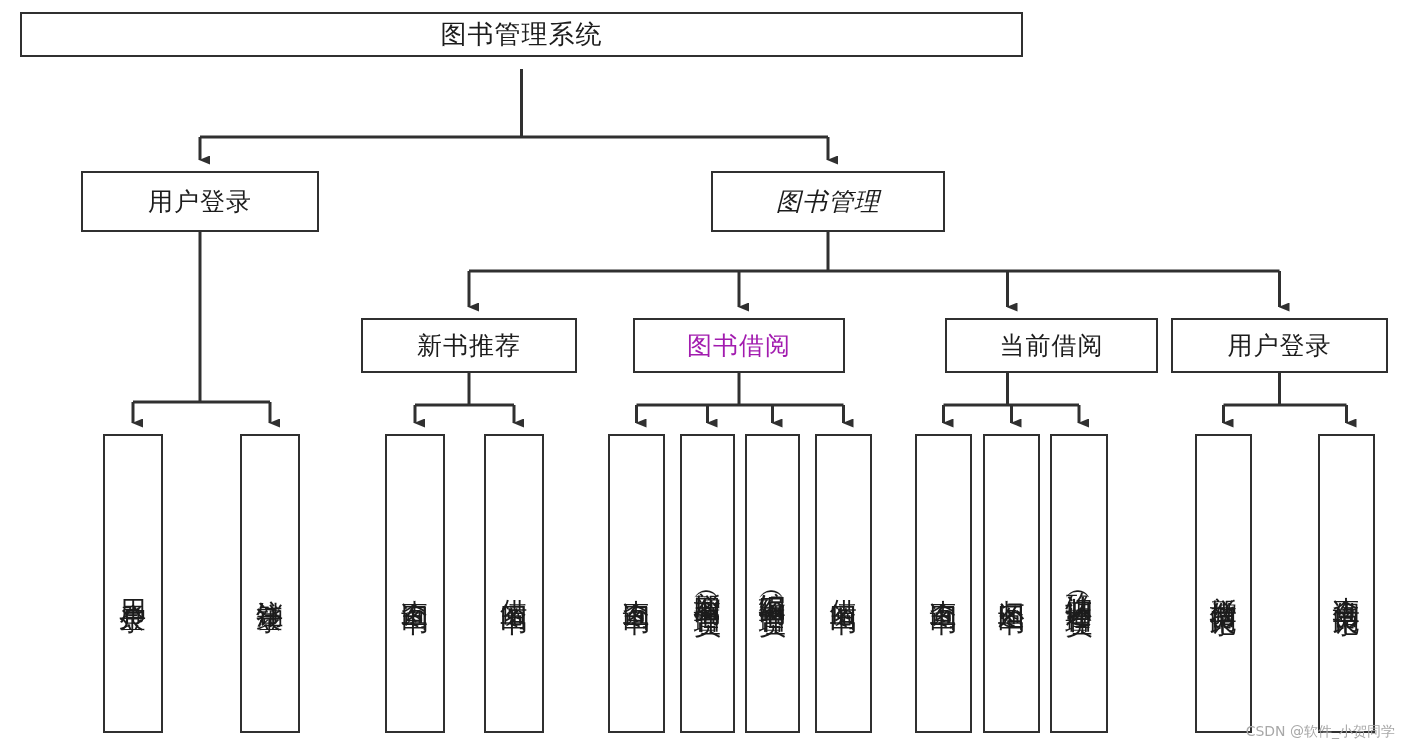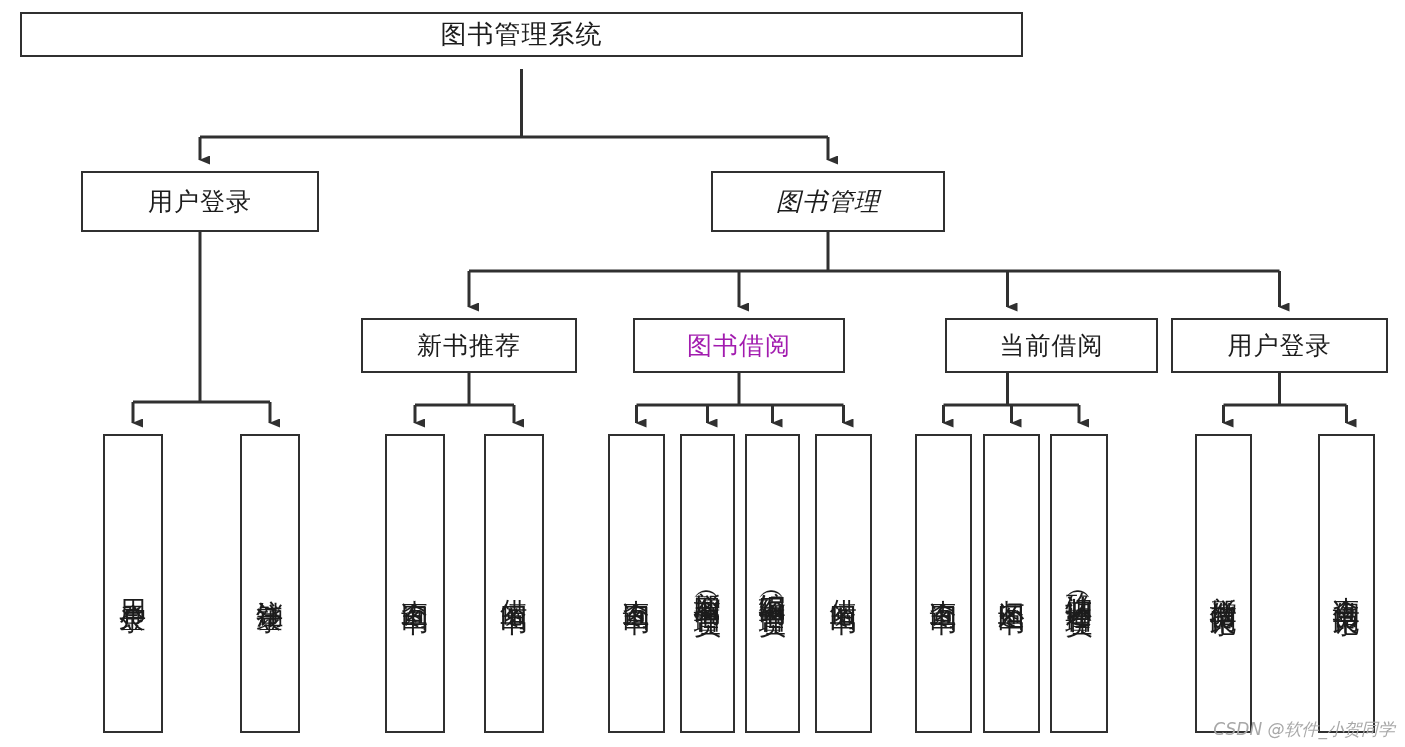--- a/index.html
+++ b/index.html
@@ -56,26 +56,25 @@
     text-orientation: upright;
     font-size: 27px;
     line-height: 1.02;
     letter-spacing: 3px;
     white-space: nowrap;
   }
   #watermark {
     position: absolute;
     right: 10px;
     bottom: 6px;
-    font-size: 17px;
+    font-size: 14px;
     color: #a8a8a8;
     white-space: nowrap;
     pointer-events: none;
     font-family: "DejaVu Sans", "Liberation Sans", sans-serif;
-    font-style: italic;
   }
 </style>
 </head>
 <body>
 
 <div id="canvas">
 
   <svg id="edges" viewBox="0 0 1405 747" xmlns="http://www.w3.org/2000/svg">
     <defs>
       <marker id="arrowhead" markerWidth="9" markerHeight="11" refX="4.5" refY="10" orient="auto" markerUnits="userSpaceOnUse">

